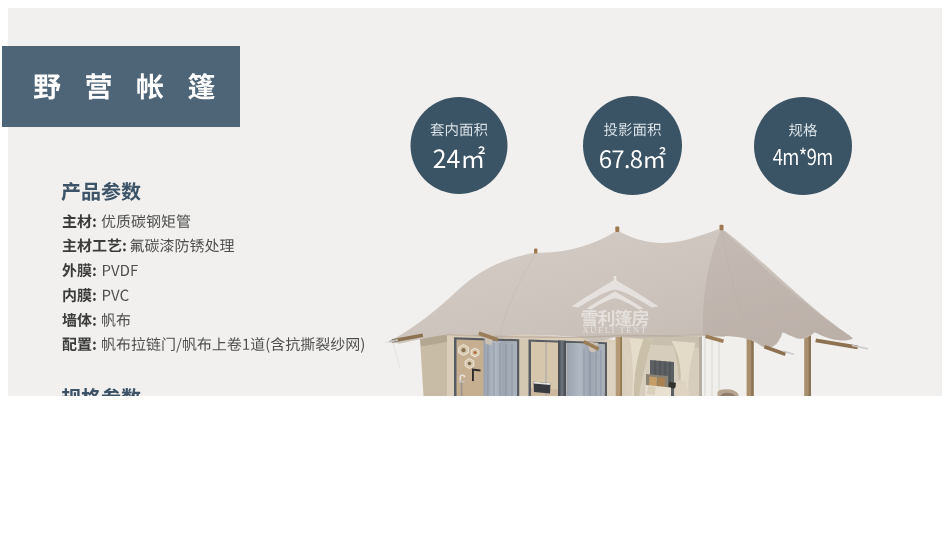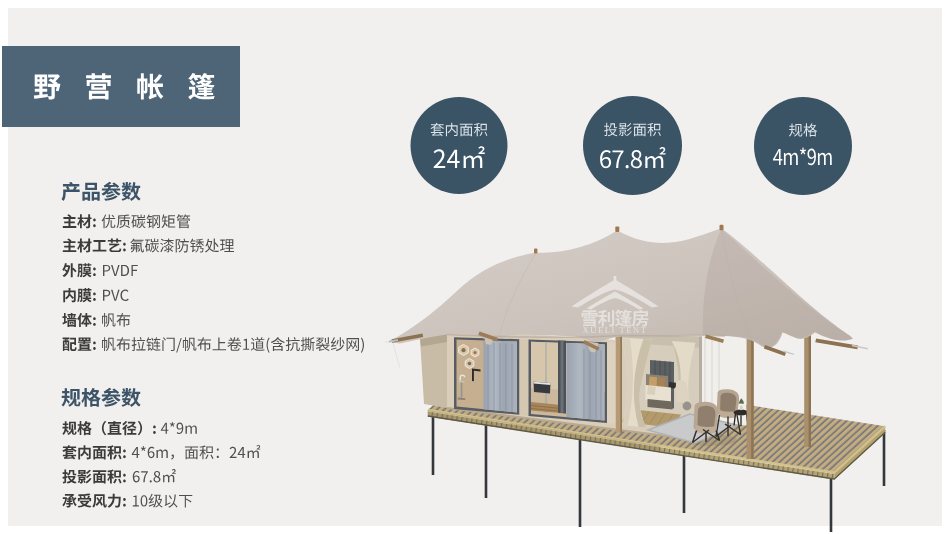--- a/index.html
+++ b/index.html
@@ -1,15 +1,15 @@
 <!DOCTYPE html>
 <html><head><meta charset="utf-8">
 <style>
 html,body{margin:0;padding:0;background:#ffffff;overflow:hidden}
-#page{position:relative;width:950px;height:534px;font-family:"Liberation Sans",sans-serif}
+#page{position:relative;width:950px;height:396px;font-family:"Liberation Sans",sans-serif}
 svg{position:absolute;left:0;top:0}
 </style></head><body>
 <div id="page">
 <svg width="950" height="534" viewBox="0 0 950 534">
 <defs>
 <pattern id="slats" width="6" height="4.9" patternUnits="userSpaceOnUse" patternTransform="rotate(-42.3)">
   <rect width="6" height="4.9" fill="#c3ad7e"></rect>
   <rect width="6" height="1.6" y="3.3" fill="#73737f"></rect>
 </pattern>
 <pattern id="slatface" width="5" height="8" patternUnits="userSpaceOnUse" patternTransform="rotate(8.8)">

